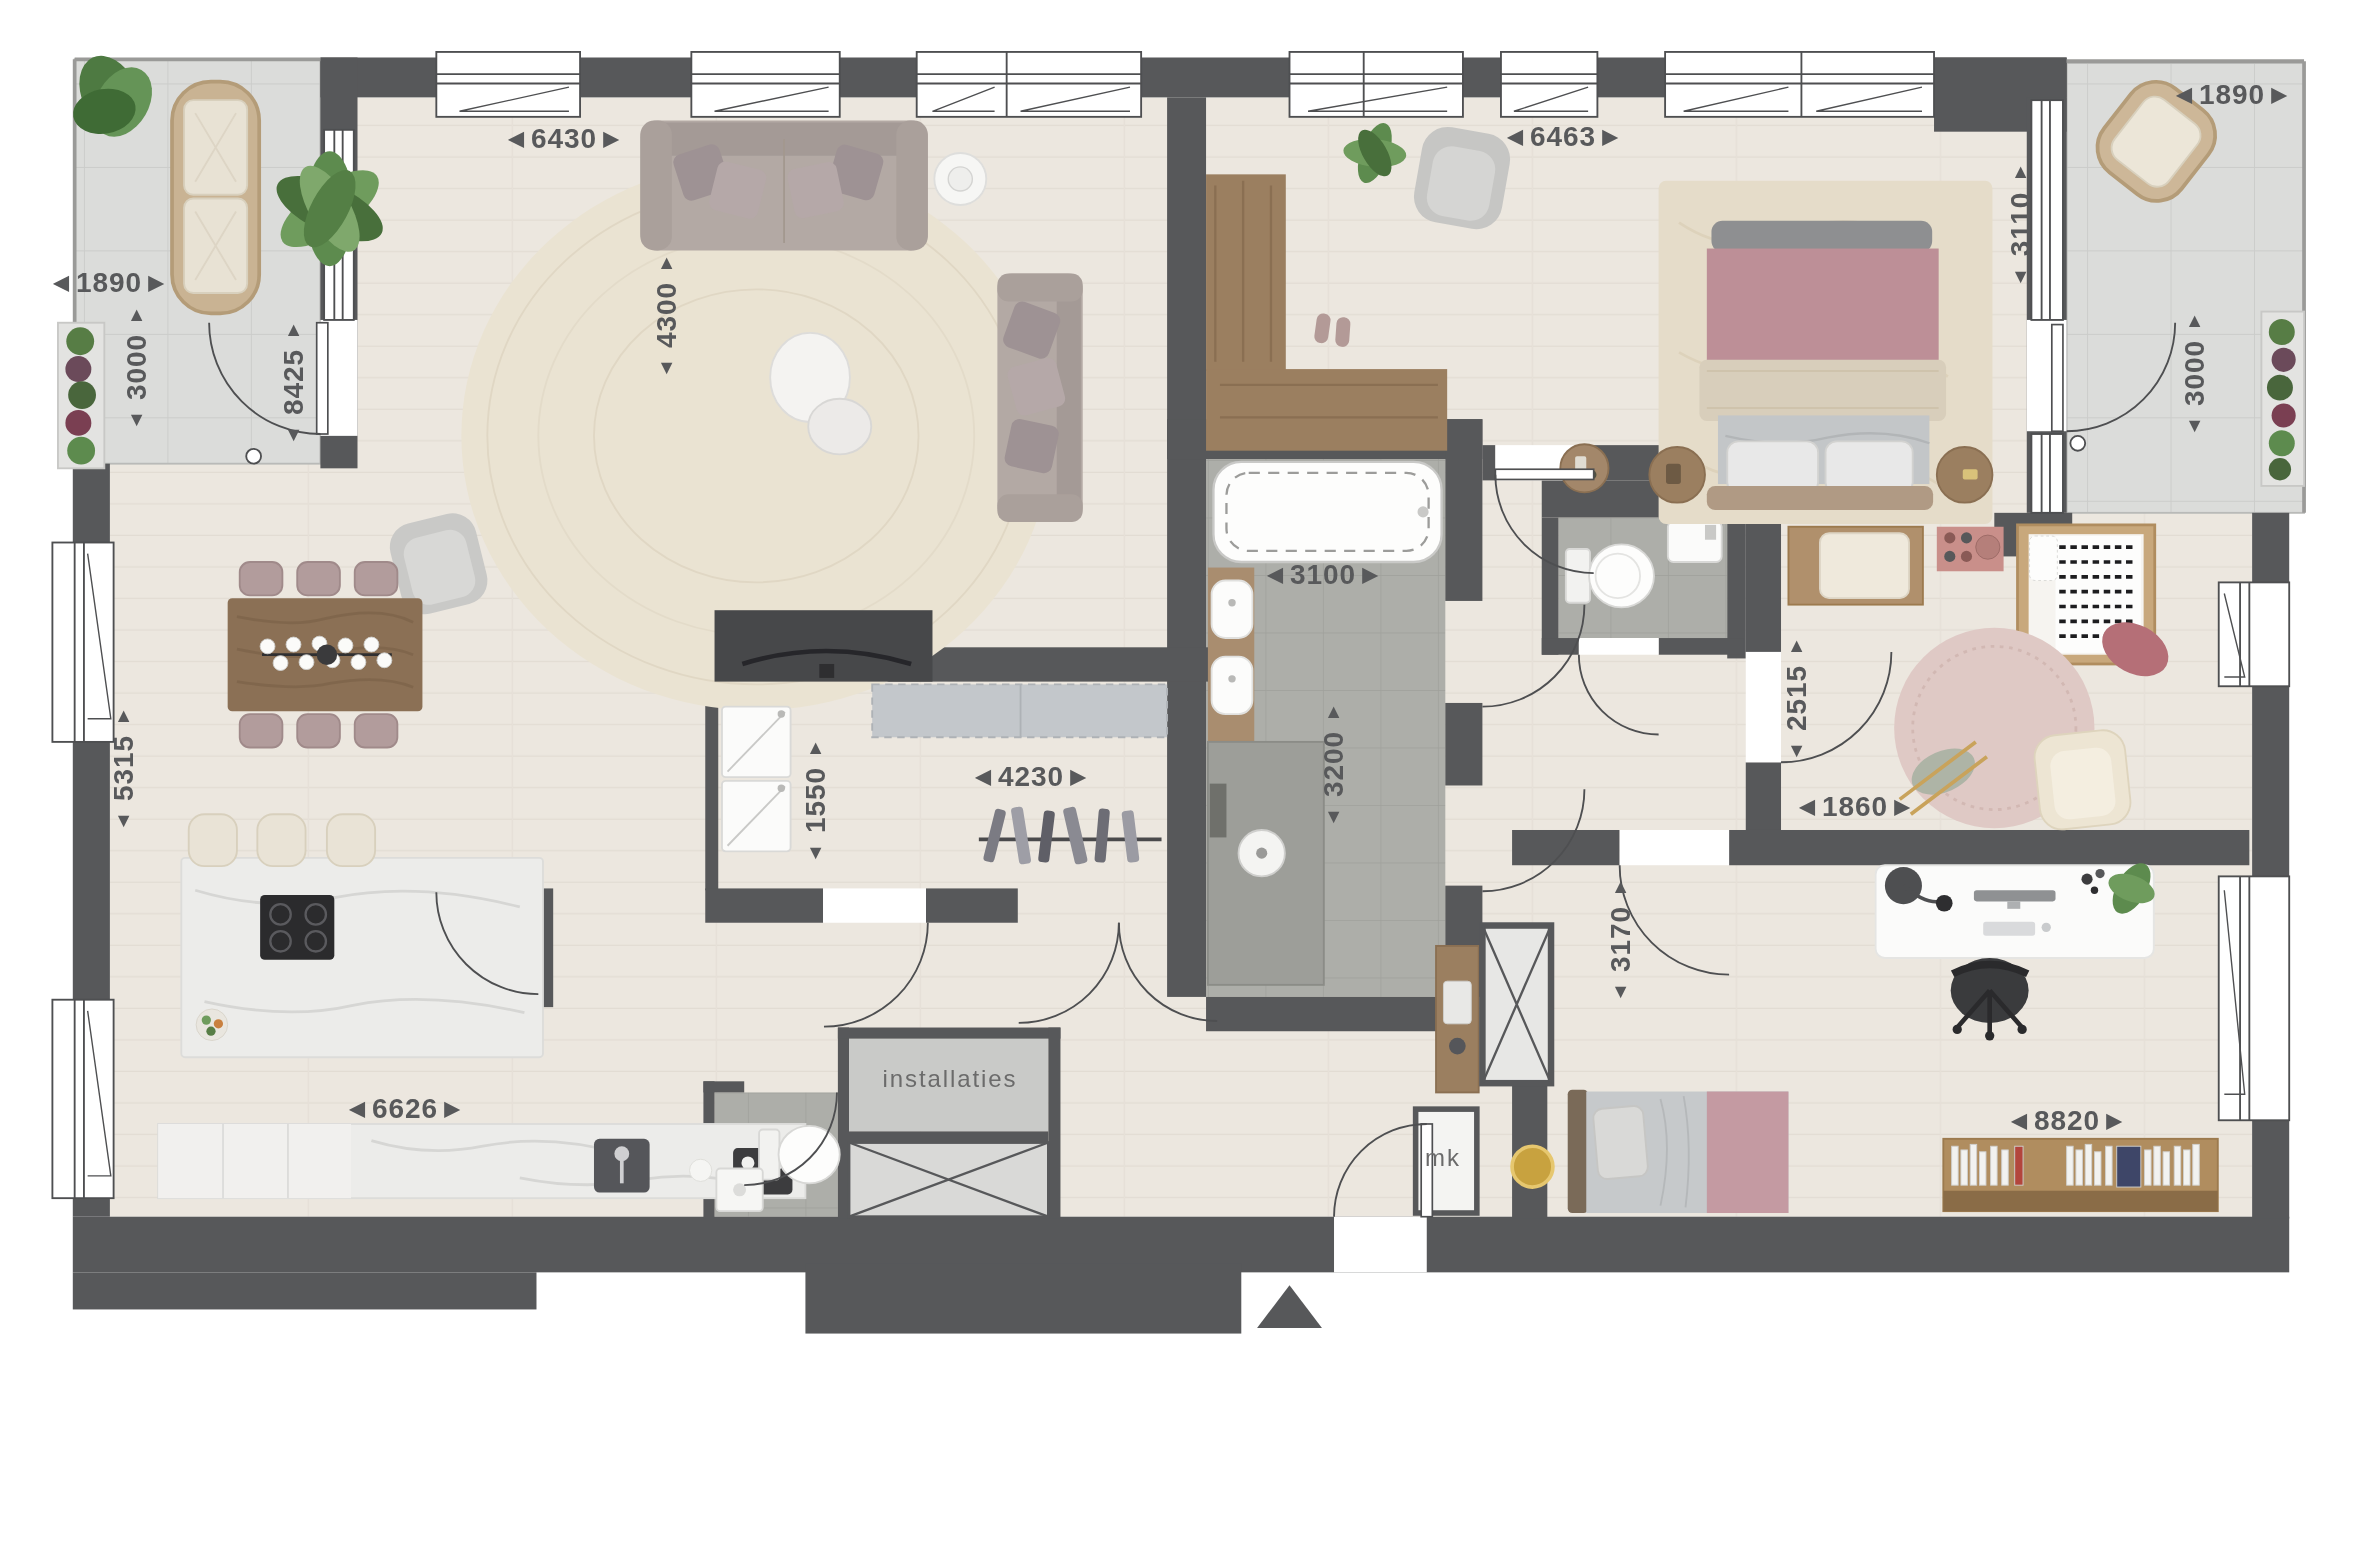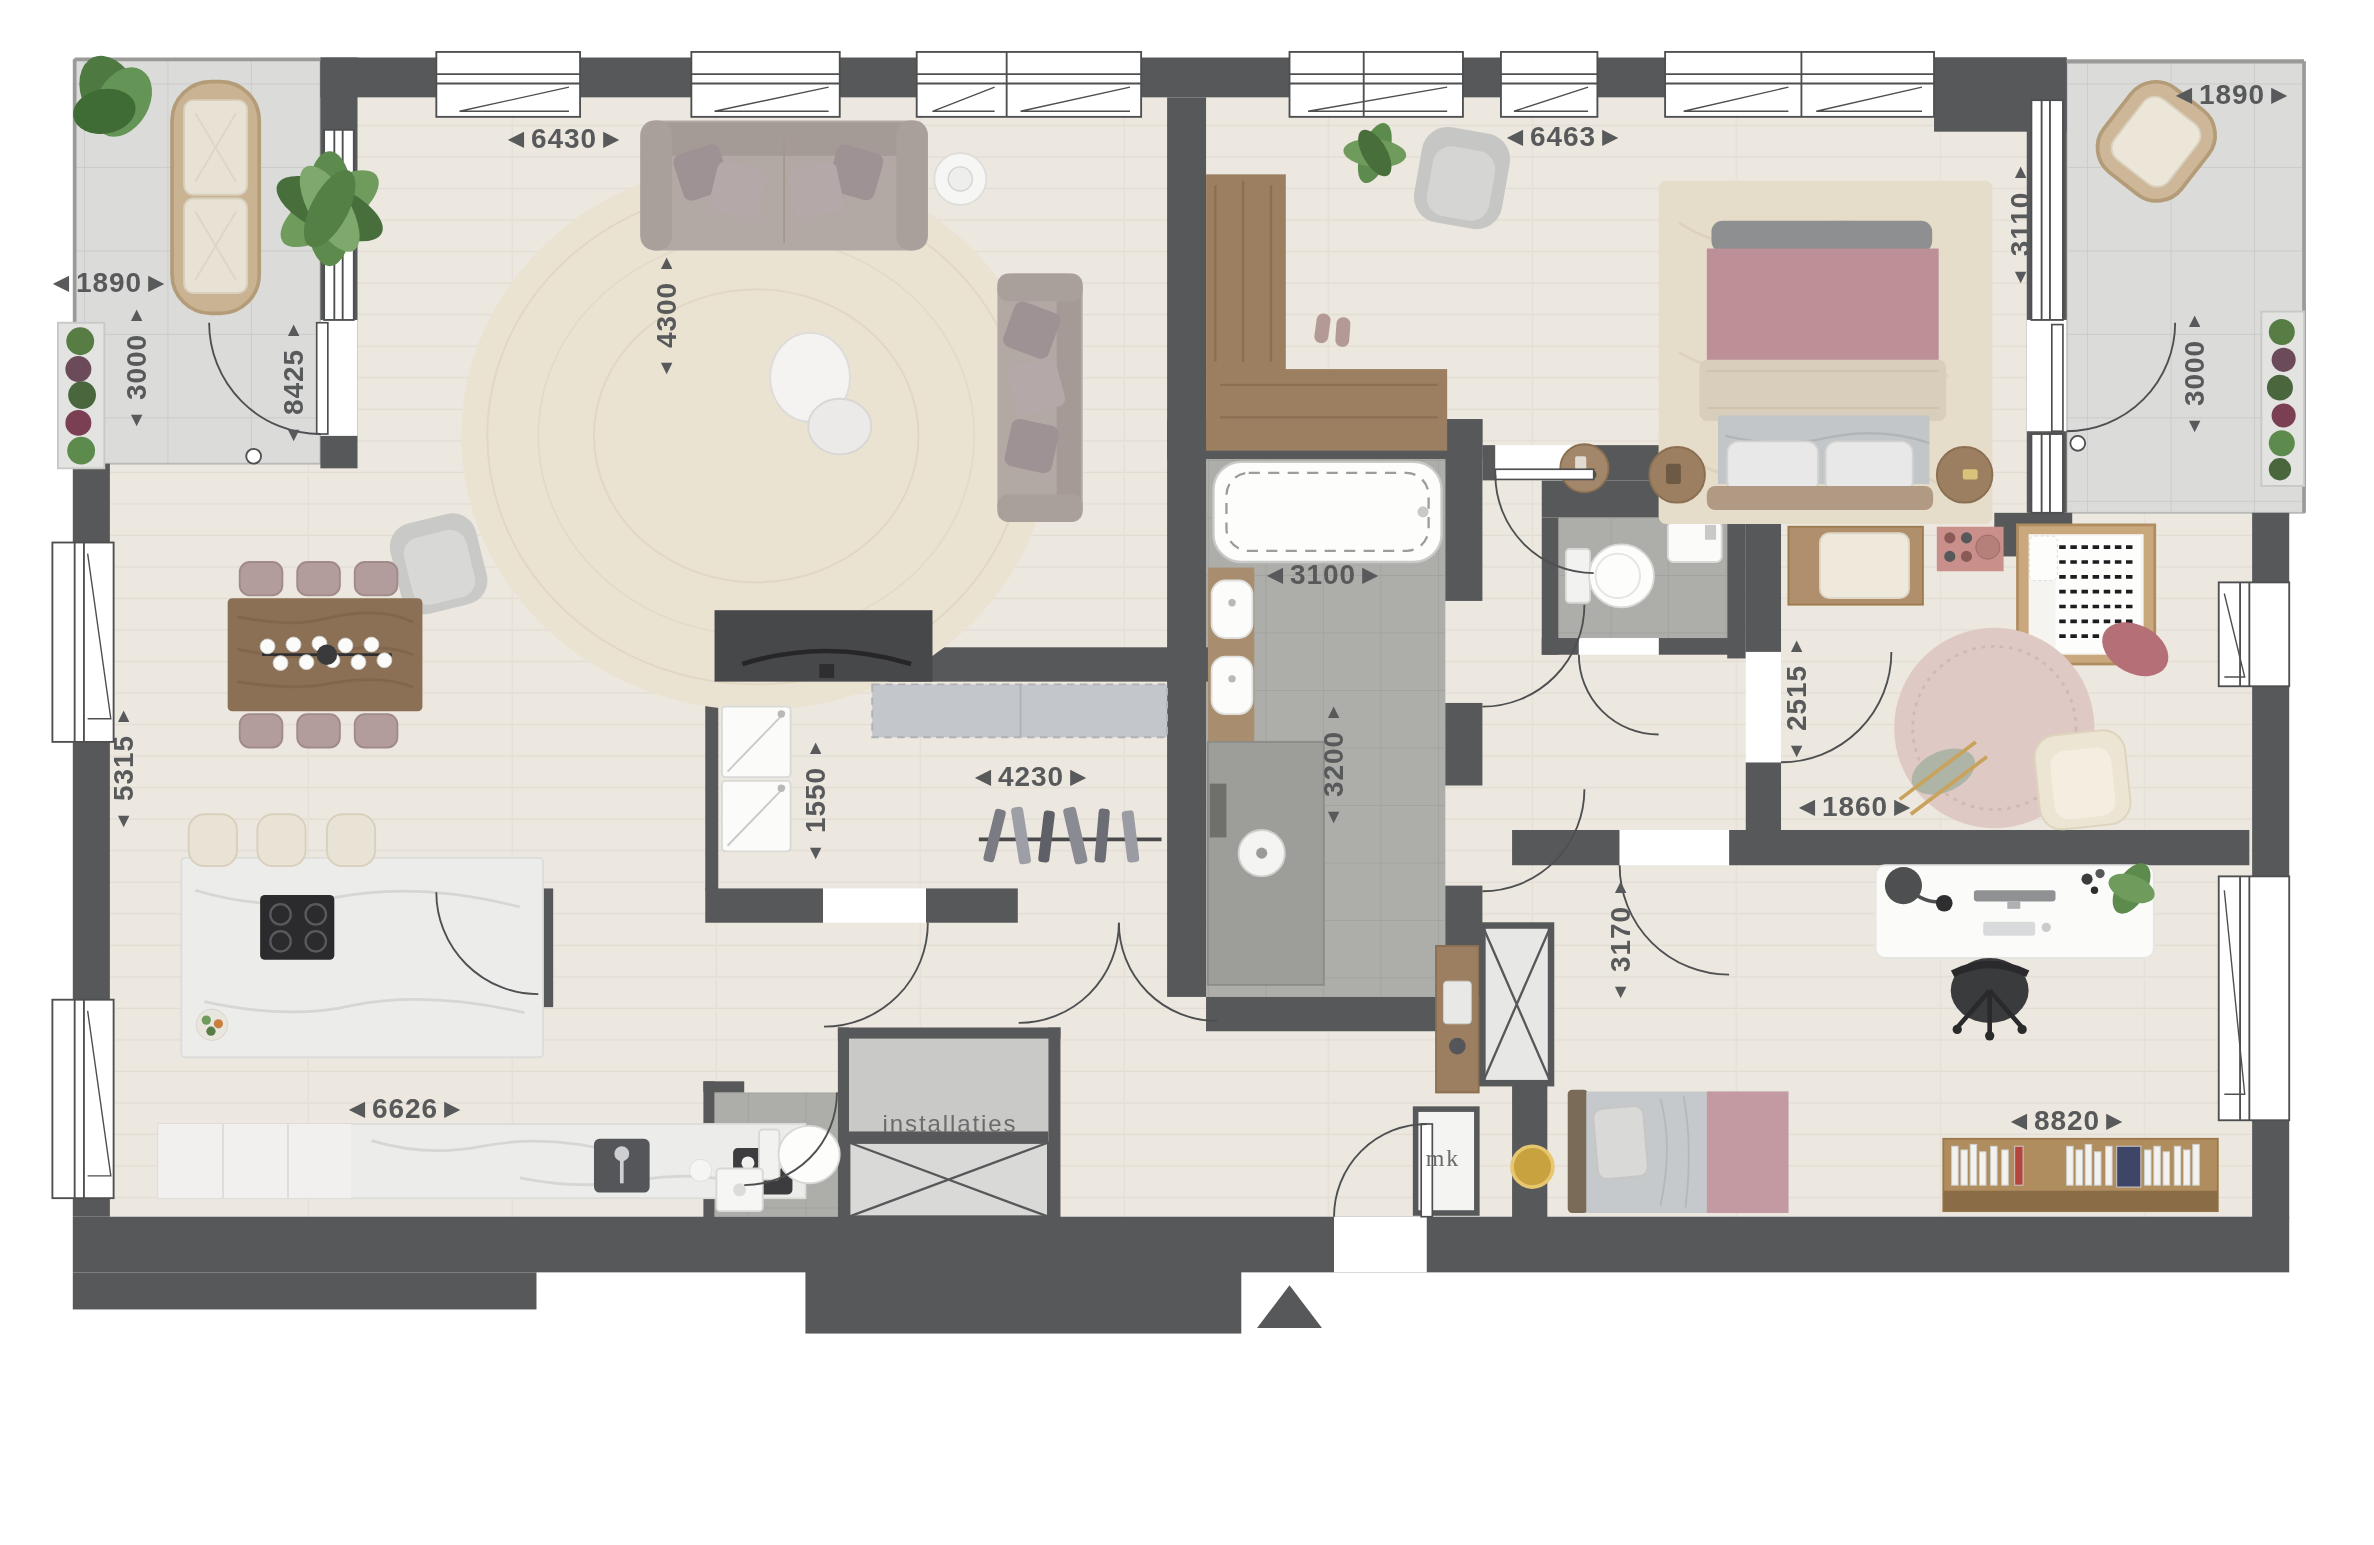--- a/index.html
+++ b/index.html
@@ -564,22 +564,22 @@
   </g>
   <g fill="#ffffff" stroke="#4e4f51" stroke-width="2">
     <circle cx="273" cy="492" r="8"></circle>
     <circle cx="2240" cy="478" r="8"></circle>
   </g>
 
   <polygon points="1355,1432 1425,1432 1390,1386" fill="#57585a"></polygon>
 </svg>
 
 <div id="labels">
-  <div class="room-label" style="left: 950px; top: 1124px;">installaties</div>
-  <div class="room-label" style="left: 1443px; top: 1158px; font-family: Liberation Serif, serif;">mk</div>
+  <div class="room-label" style="left: 950px; top: 1079px;">installaties</div>
+  <div class="room-label" style="left: 1443px; top: 1158px;">mk</div>
 <div class="dim" style="left: 564px; top: 139px;">
         <span class="ar">◀</span>
         <span class="num">6430</span>
         <span class="ar">▶</span>
       </div>
       <div class="dim" style="left: 109px; top: 283px;">
         <span class="ar">◀</span>
         <span class="num">1890</span>
         <span class="ar">▶</span>
       </div>

